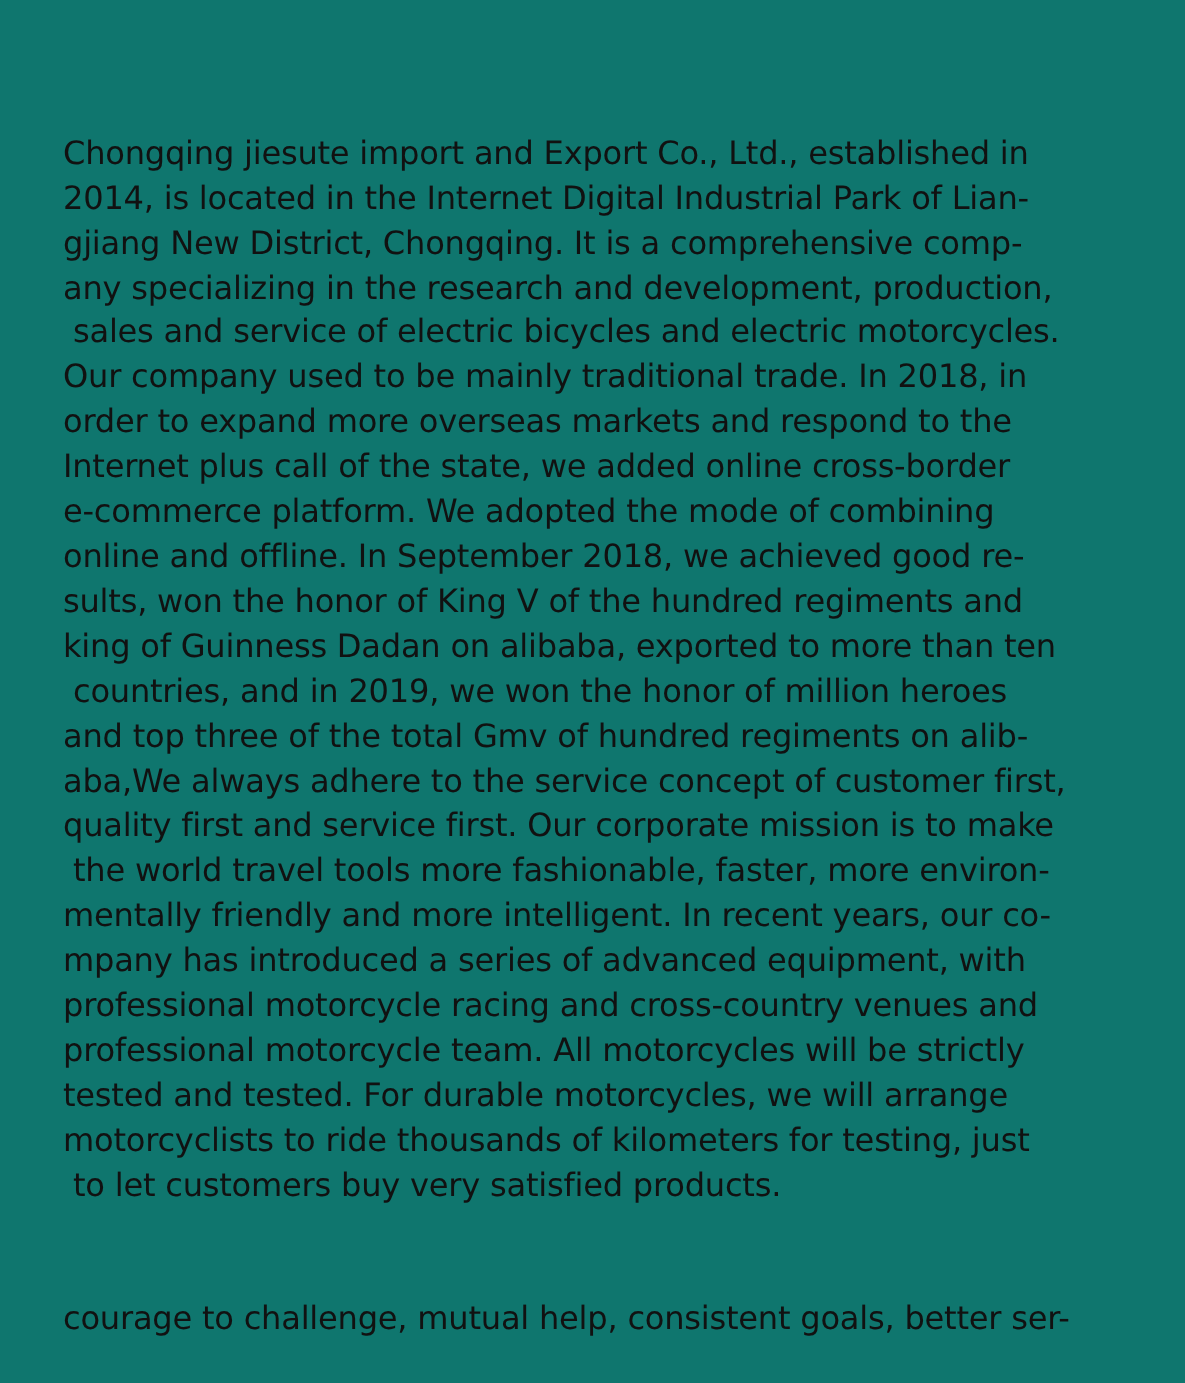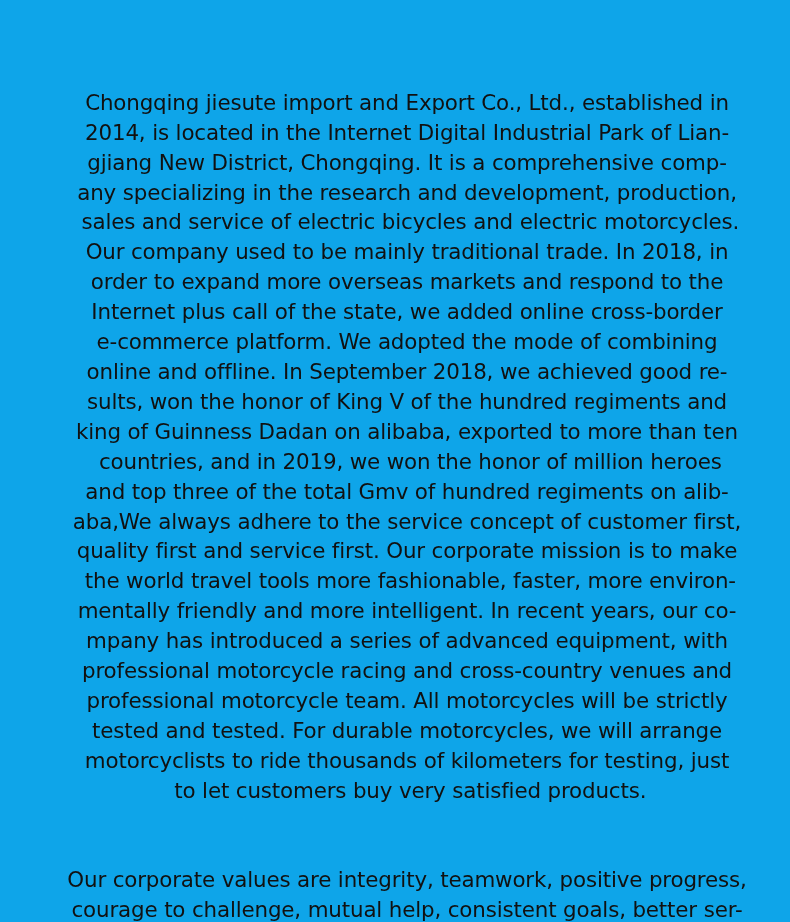--- a/index.html
+++ b/index.html
@@ -34,18 +34,18 @@
     white-space: pre-wrap;
     word-break: normal;
     -webkit-font-smoothing: antialiased;
   }
   .para { margin: 0; padding: 0; }
   .line { display: block; white-space: pre; }
 </style>
 </head>
 <body>
 
-<div id="doc" style="background: #0ea5e9; text-align: center;">
+<div id="doc" style="background: #0f766e;">
   <div class="body-text" style="color: rgb(17, 17, 17);">
     <p class="para"><span class="line">Chongqing jiesute import and Export Co., Ltd., established in</span><span class="line">2014, is located in the Internet Digital Industrial Park of Lian-</span><span class="line">gjiang New District, Chongqing. It is a comprehensive comp-</span><span class="line">any specializing in the research and development, production,</span><span class="line"> sales and service of electric bicycles and electric motorcycles.</span><span class="line">Our company used to be mainly traditional trade. In 2018, in</span><span class="line">order to expand more overseas markets and respond to the</span><span class="line">Internet plus call of the state, we added online cross-border</span><span class="line">e-commerce platform. We adopted the mode of combining</span><span class="line">online and offline. In September 2018, we achieved good re-</span><span class="line">sults, won the honor of King V of the hundred regiments and</span><span class="line">king of Guinness Dadan on alibaba, exported to more than ten</span><span class="line"> countries, and in 2019, we won the honor of million heroes</span><span class="line">and top three of the total Gmv of hundred regiments on alib-</span><span class="line">aba,We always adhere to the service concept of customer first,</span><span class="line">quality first and service first. Our corporate mission is to make</span><span class="line"> the world travel tools more fashionable, faster, more environ-</span><span class="line">mentally friendly and more intelligent. In recent years, our co-</span><span class="line">mpany has introduced a series of advanced equipment, with</span><span class="line">professional motorcycle racing and cross-country venues and</span><span class="line">professional motorcycle team. All motorcycles will be strictly</span><span class="line">tested and tested. For durable motorcycles, we will arrange</span><span class="line">motorcyclists to ride thousands of kilometers for testing, just</span><span class="line"> to let customers buy very satisfied products.</span></p>
-    <p class="para"><span class="line">Our corporate values are integrity, teamwork, positive progress,</span><span class="line">courage to challenge, mutual help, consistent goals, better ser-</span></p>
+    <p class="para"><span class="line">courage to challenge, mutual help, consistent goals, better ser-</span></p>
   </div>
 </div>
 
 </body></html>

